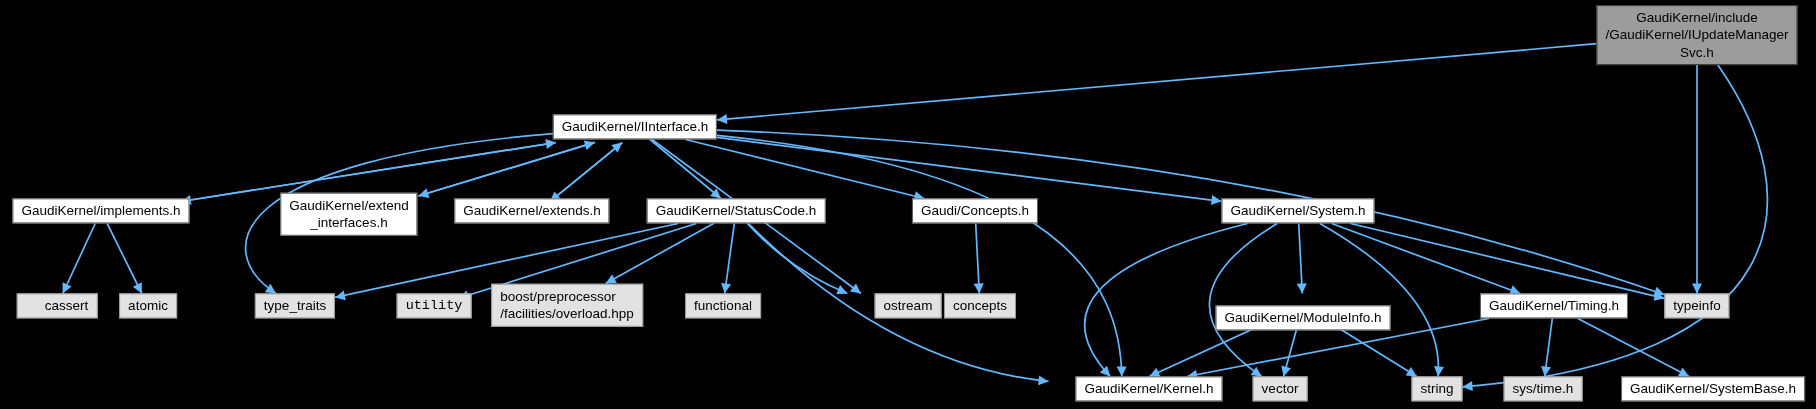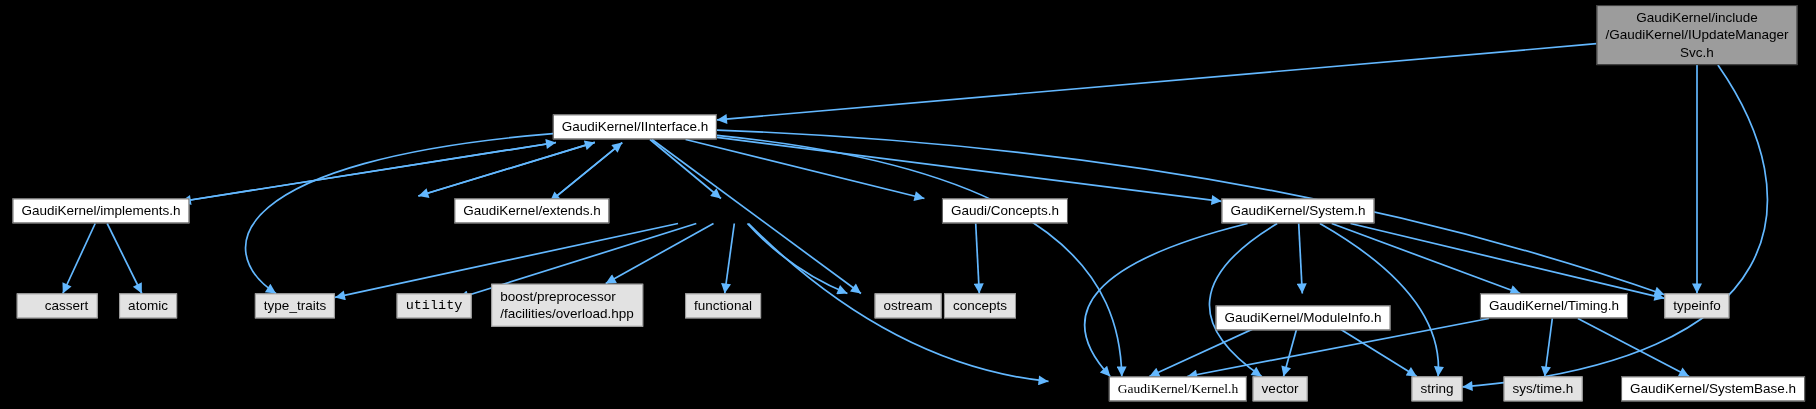--- a/index.html
+++ b/index.html
@@ -96,33 +96,36 @@
       <path d="M 1299.5,318.5 L 1283.5,376.5" class="edge" marker-end="url(#arrow)"></path>
       <path d="M 1488.9,318.5 L 1187.1,376.5" class="edge" marker-end="url(#arrow)"></path>
       <path d="M 1552.3,318.5 L 1544.7,376.5" class="edge" marker-end="url(#arrow)"></path>
       <path d="M 1577.9,318.5 L 1689.1,376.5" class="edge" marker-end="url(#arrow)"></path>
     </svg>
 <div class="node node--main" style="left: 1697px; top: 35px;">GaudiKernel/include
 /GaudiKernel/IUpdateManager
 Svc.h</div>
     <div class="node node--linked" style="left: 101px; top: 211px;">GaudiKernel/implements.h</div>
     <div class="node node--linked" style="left: 635px; top: 127px;">GaudiKernel/IInterface.h</div>
+    <div class="node node--linked" style="left: 349px; top: 214px;">GaudiKernel/extend
+_interfaces.h</div>
     <div class="node node--linked" style="left: 532px; top: 211px;">GaudiKernel/extends.h</div>
-    <div class="node node--linked" style="left: 975px; top: 211px; margin-left: 30px;">Gaudi/Concepts.h</div>
+    <div class="node node--linked" style="left: 736px; top: 211px;">GaudiKernel/StatusCode.h</div>
+    <div class="node node--linked" style="left: 975px; top: 211px;">Gaudi/Concepts.h</div>
     <div class="node node--linked" style="left: 1298px; top: 211px;">GaudiKernel/System.h</div>
     <div class="node node--external" style="left: 57px; top: 306px; padding-left: 27px;">cassert</div>
     <div class="node node--external" style="left: 148px; top: 306px;">atomic</div>
     <div class="node node--external" style="left: 295px; top: 306px;">type_traits</div>
     <div class="node node--external" style="left: 434px; top: 306px; font-family: Liberation Mono, monospace;">utility</div>
     <div class="node node--external" style="left: 567px; top: 305px; text-align: left;">boost/preprocessor
 /facilities/overload.hpp</div>
     <div class="node node--external" style="left: 723px; top: 306px;">functional</div>
     <div class="node node--external" style="left: 908px; top: 306px;">ostream</div>
     <div class="node node--external" style="left: 980px; top: 306px;">concepts</div>
     <div class="node node--linked" style="left: 1303px; top: 306px; margin-top: 12px;">GaudiKernel/ModuleInfo.h</div>
     <div class="node node--linked" style="left: 1554px; top: 306px;">GaudiKernel/Timing.h</div>
     <div class="node node--external" style="left: 1697px; top: 306px;">typeinfo</div>
-    <div class="node node--linked" style="left: 1178px; top: 389px; font-family: Liberation Serif, serif;">GaudiKernel/Kernel.h</div>
+    <div class="node node--linked" style="left: 1149px; top: 389px;">GaudiKernel/Kernel.h</div>
     <div class="node node--external" style="left: 1280px; top: 389px;">vector</div>
     <div class="node node--external" style="left: 1437px; top: 389px;">string</div>
     <div class="node node--external" style="left: 1543px; top: 389px;">sys/time.h</div>
     <div class="node node--linked" style="left: 1713px; top: 389px;">GaudiKernel/SystemBase.h</div>
   </div>
 
 </body></html>

